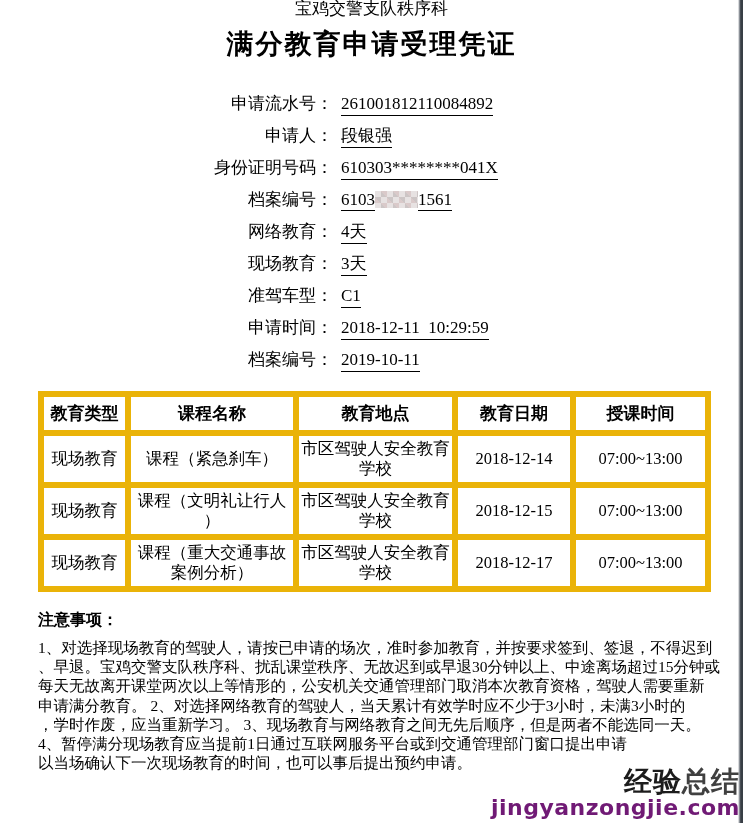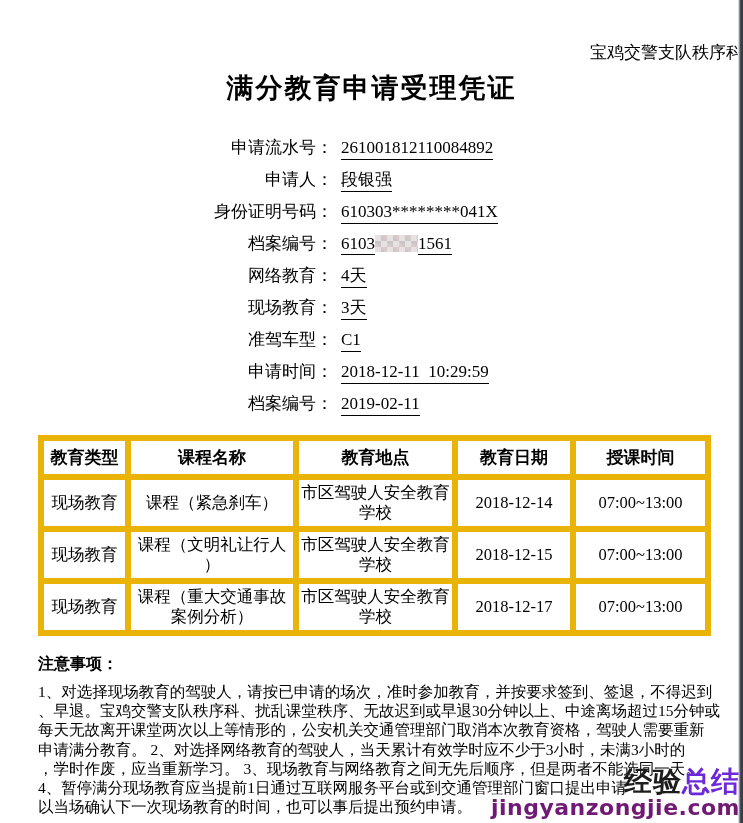--- a/index.html
+++ b/index.html
@@ -14,22 +14,21 @@
   }
   .window-edge {
     position: absolute;
     top: 0; right: 0;
     width: 5px; height: 100%;
     background: linear-gradient(to right, #ffffff 0%, #8b9097 30%, #383e45 55%, #383e45 100%);
   }
 
   
   .org {
-    padding-top: 44px;
-    text-align: right;
+    text-align: center;
     font-size: 17px;
     line-height: 18px;
   }
   .title {
     margin: 11px 0 0 0;
     text-align: center;
     font-size: 27px;
     line-height: 31px;
     font-weight: bold;
     letter-spacing: 2px;
@@ -120,21 +119,21 @@
   .watermark {
     position: absolute;
     top: 766px;
     right: 3px;
     text-align: right;
     font-family: "DejaVu Sans", "Liberation Sans", sans-serif;
     font-weight: bold;
   }
   .wm-line1 { font-size: 28px; line-height: 32px; letter-spacing: 1px; }
   .wm-black { color: #1c1c1c; }
-  .wm-red   { color: #6d28d9; margin-top: 12px; }
+  .wm-red   { color: #404040; margin-top: 12px; }
   .wm-site  { font-size: 22px; line-height: 19px; color: #701a75; letter-spacing: 0.5px; }
 </style>
 </head>
 <body>
 
 <div class="page">
   <div class="window-edge"></div>
 
   <div class="org">宝鸡交警支队秩序科</div>
   <h1 class="title">满分教育申请受理凭证</h1>
@@ -167,21 +166,21 @@
     <div class="field-row">
       <span class="flabel">准驾车型：</span>
       <span class="fvalue uline">C1</span>
     </div>
     <div class="field-row">
       <span class="flabel">申请时间：</span>
       <span class="fvalue uline">2018-12-11  10:29:59</span>
     </div>
     <div class="field-row">
       <span class="flabel">档案编号：</span>
-      <span class="fvalue uline">2019-02-11</span>
+      <span class="fvalue uline">2019-10-11</span>
     </div>
   </div>
 
 
   <table class="sessions">
     <colgroup>
       <col style="width:87px">
         <col style="width:168px">
         <col style="width:159px">
         <col style="width:118px">

